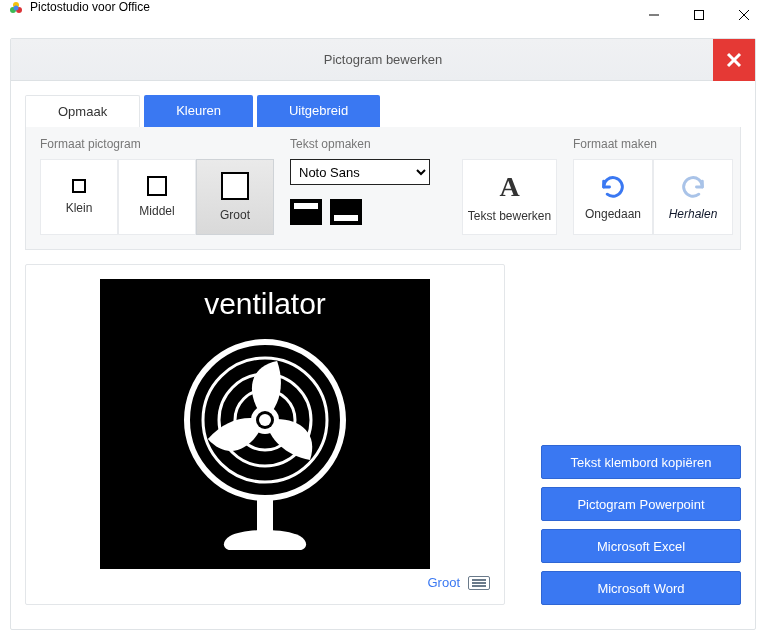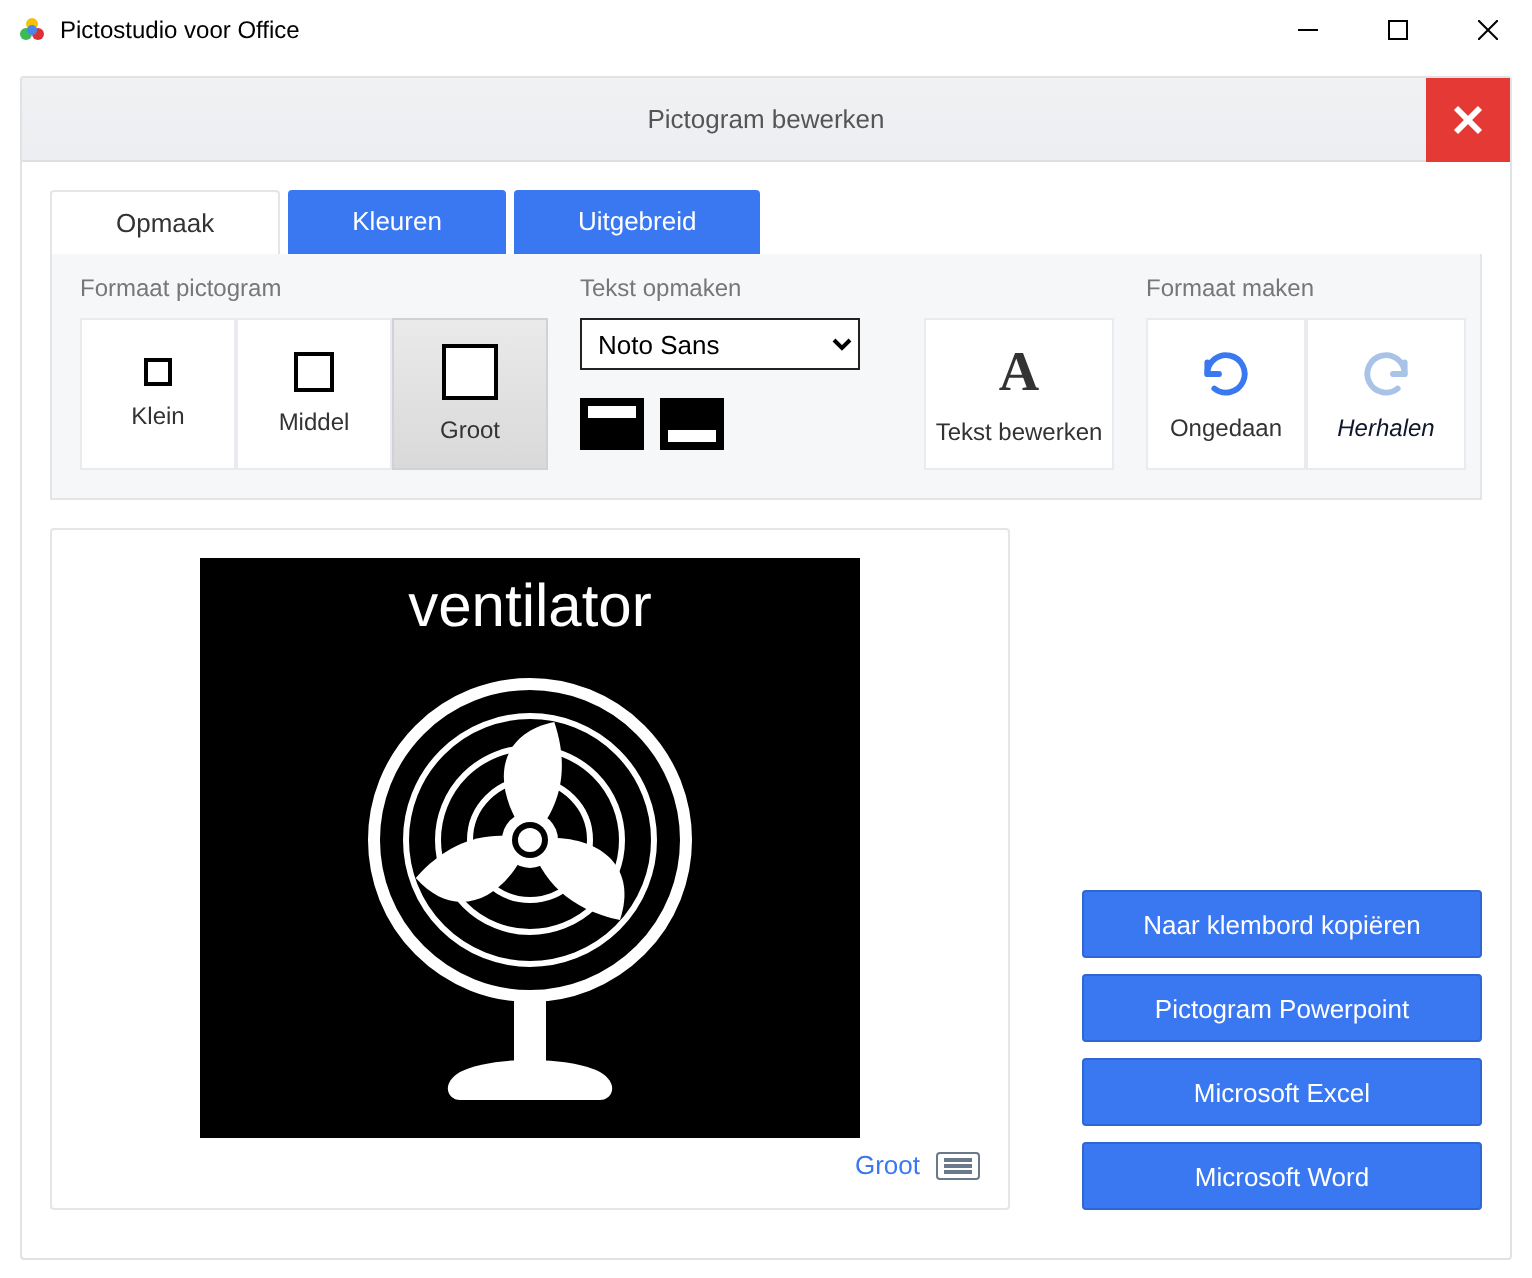--- a/index.html
+++ b/index.html
@@ -1,19 +1,19 @@
 <!DOCTYPE html>
 <html><head>
 <meta charset="utf-8">
 <style>
   * { box-sizing: border-box; margin: 0; padding: 0; font-family: "Segoe UI", Arial, sans-serif; }
   body { background: #fff; width: 766px; height: 639px; overflow: hidden; }
 
   
-  .titlebar { height: 30px; display: flex; align-items: center; padding: 0 0 0 8px; font-size: 12px; color: #000; background: #fff; border-bottom: 1px solid #fff; }
+  .titlebar { height: 30px; display: flex; padding: 0 0 0 8px; font-size: 12px; color: #000; background: #fff; border-bottom: 1px solid #fff; }
   .titlebar .logo { width: 16px; height: 16px; margin-right: 6px; }
   .titlebar .title { flex: 1; }
   .titlebar .winbtn { width: 45px; height: 30px; display: flex; align-items: center; justify-content: center; font-size: 10px; color:#000; }
 
   
   .panel { margin: 8px 10px; border: 1px solid #dfe3e6; border-radius: 2px; background: #fff; height: 592px; position: relative; }
   .panel-header { height: 42px; background: linear-gradient(#f0f1f3,#eceef1); border-bottom: 1px solid #dde1e4; display:flex; align-items:center; justify-content:center; color:#555; font-size:13px; position:relative; }
   .panel-header .close { position:absolute; right:0; top:0; width:42px; height:42px; background:#e53935; color:#fff; display:flex; align-items:center; justify-content:center; font-weight:bold; font-size:20px; cursor:pointer; }
 
   
@@ -197,19 +197,19 @@
           </g>
         </svg>
       </div>
       <div class="preview-footer">
         <span>Groot</span>
         <span class="kbd-icon"></span>
       </div>
     </div>
 
     <div class="actions">
-      <button class="action-btn">Naar klembord kopiëren</button>
+      <button class="action-btn">Tekst klembord kopiëren</button>
       <button class="action-btn">Pictogram Powerpoint</button>
       <button class="action-btn">Microsoft Excel</button>
       <button class="action-btn">Microsoft Word</button>
     </div>
   </div>
 </div>
 
 </body></html>

